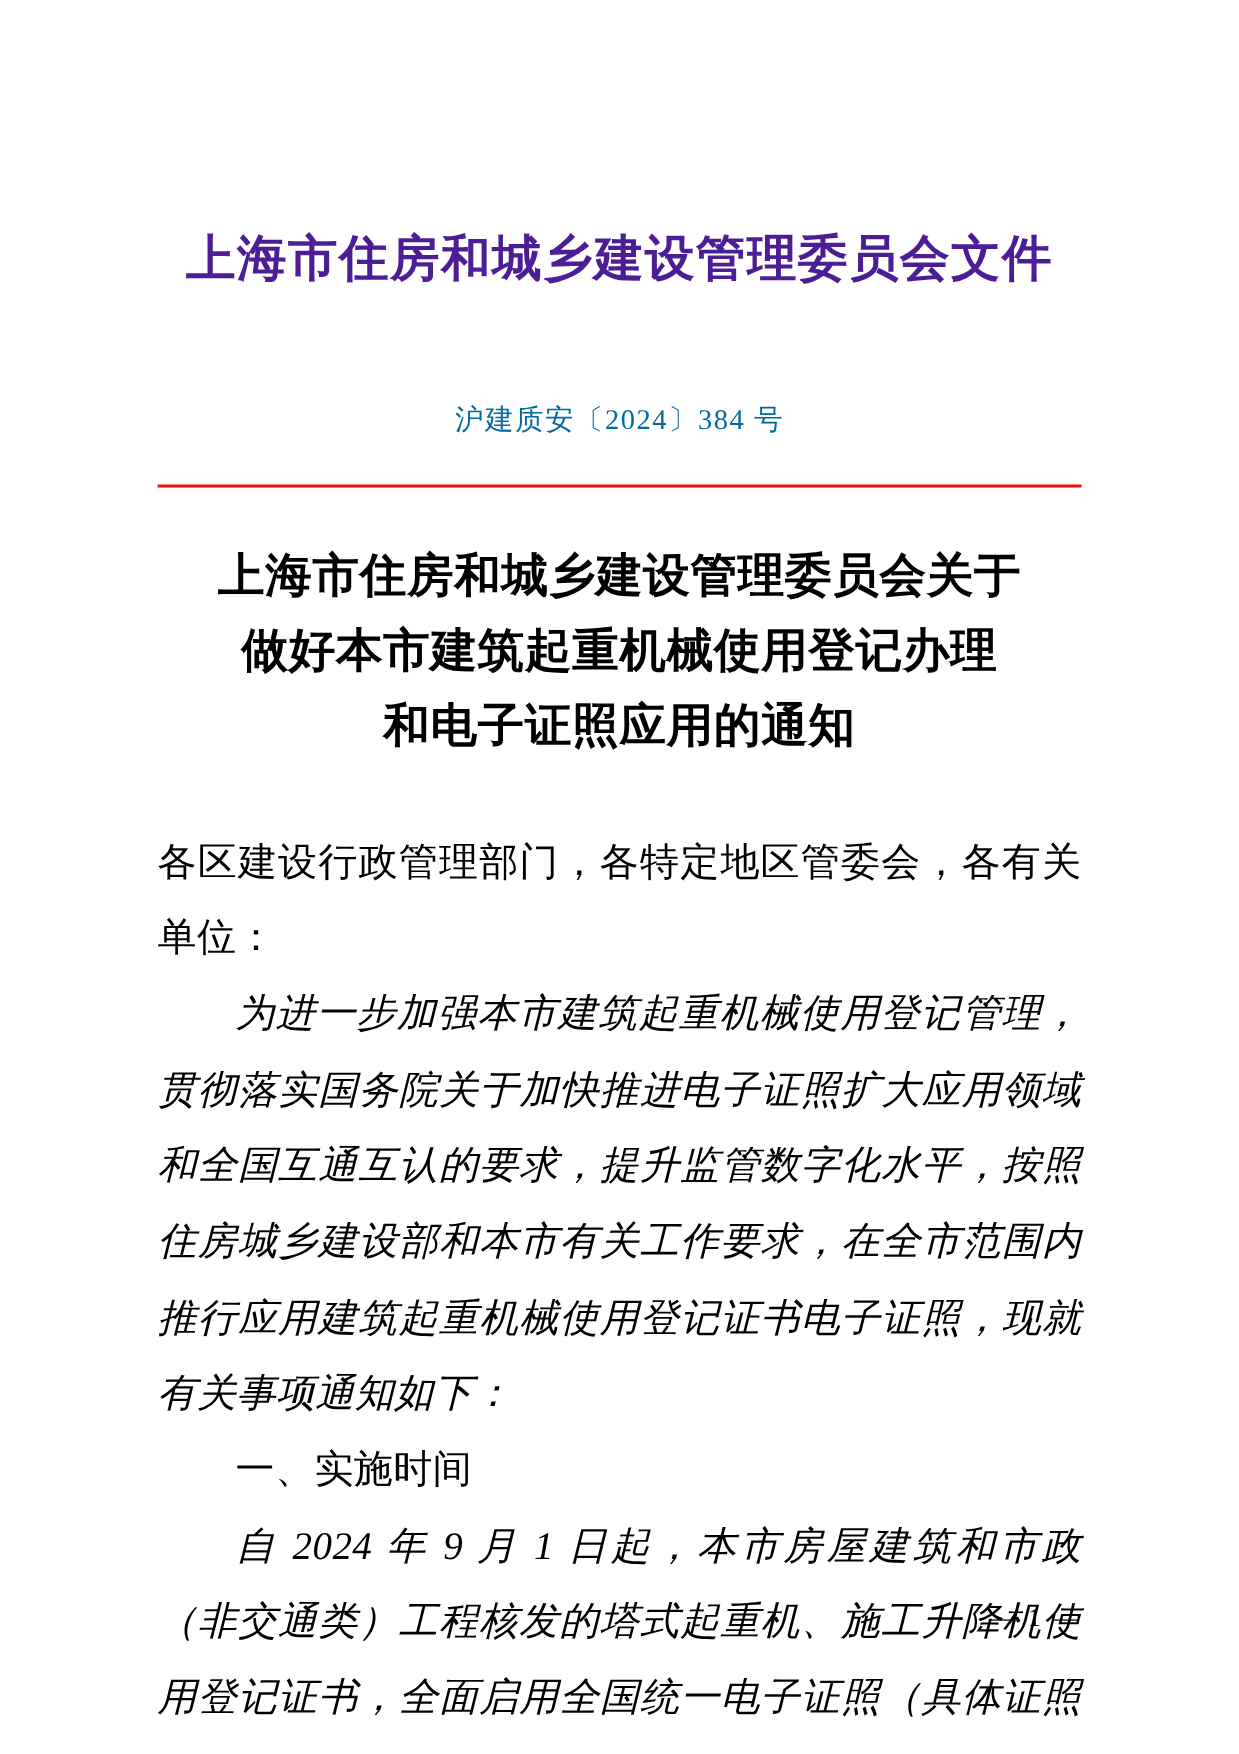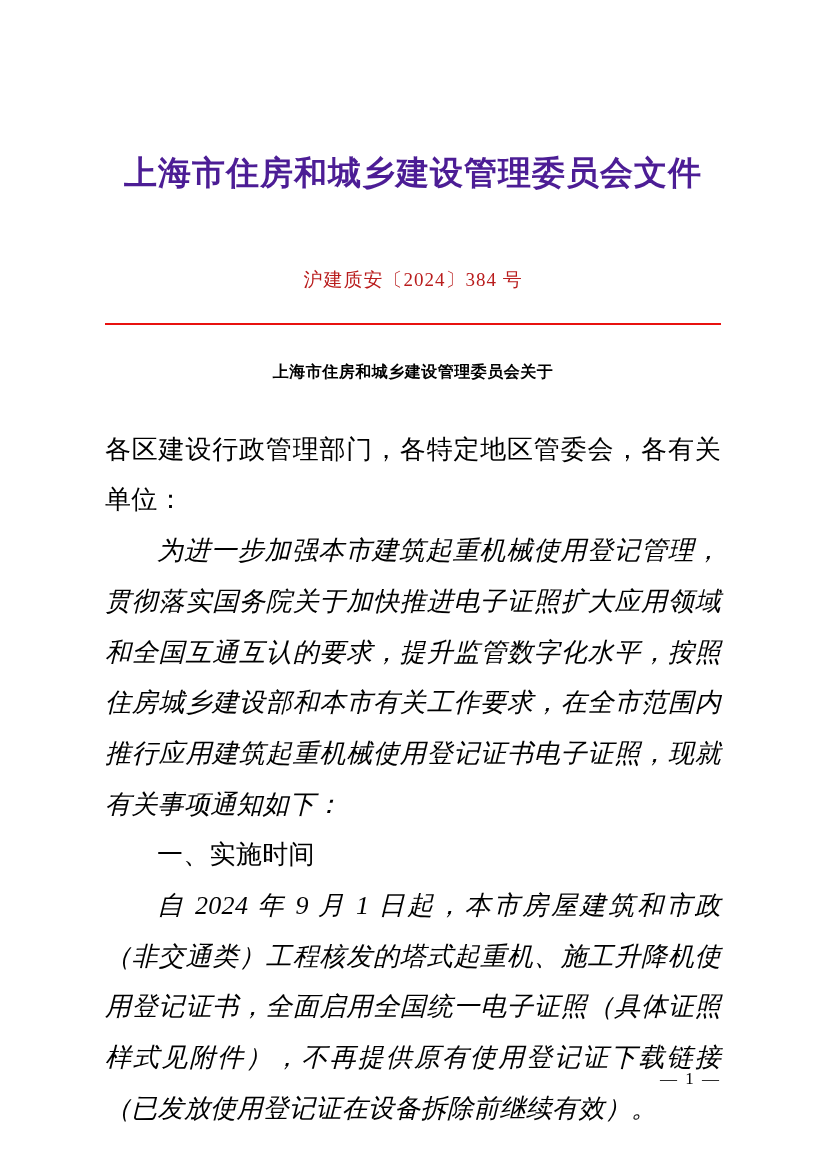--- a/index.html
+++ b/index.html
@@ -28,34 +28,34 @@
     font-weight: bold;
     font-size: 33px;
     letter-spacing: 1px;
     padding-top: 152px;
     line-height: 1.3;
     font-family: "Liberation Serif", "DejaVu Serif", serif;
   }
   .doc-number {
     text-align: center;
     font-size: 19px;
-    color: #b91c1c;
+    color: #0369a1;
     margin-top: 72px;
     letter-spacing: 1px;
   }
   .red-rule {
     margin-top: 30px;
     height: 2px;
     background: #e8110f;
     width: 100%;
   }
   .doc-title {
     text-align: center;
     font-weight: bold;
-    font-size: 16px;
+    font-size: 31px;
     line-height: 1.62;
     margin-top: 34px;
     letter-spacing: 0.5px;
   }
   .body-text {
     font-size: 26px;
     line-height: 1.95;
     margin-top: 40px;
     text-align: justify;
     letter-spacing: 0.3px;
@@ -89,20 +89,22 @@
 <div class="page">
 
   <div class="doc-header">上海市住房和城乡建设管理委员会文件</div>
 
   <div class="doc-number">沪建质安〔2024〕384 号</div>
 
   <div class="red-rule"></div>
 
   <div class="doc-title">
     <div>上海市住房和城乡建设管理委员会关于</div>
+    <div>做好本市建筑起重机械使用登记办理</div>
+    <div>和电子证照应用的通知</div>
   </div>
 
   <div class="body-text">
     <p class="para">各区建设行政管理部门，各特定地区管委会，各有关单位：</p>
     <p class="para-indent">为进一步加强本市建筑起重机械使用登记管理，贯彻落实国务院关于加快推进电子证照扩大应用领域和全国互通互认的要求，提升监管数字化水平，按照住房城乡建设部和本市有关工作要求，在全市范围内推行应用建筑起重机械使用登记证书电子证照，现就有关事项通知如下：</p>
     <p class="section-head">一、实施时间</p>
     <p class="para-indent">自 2024 年 9 月 1 日起，本市房屋建筑和市政（非交通类）工程核发的塔式起重机、施工升降机使用登记证书，全面启用全国统一电子证照（具体证照样式见附件），不再提供原有使用登记证下载链接（已发放使用登记证在设备拆除前继续有效）。</p>
   </div>
 
   <div class="page-number">— 1 —</div>

